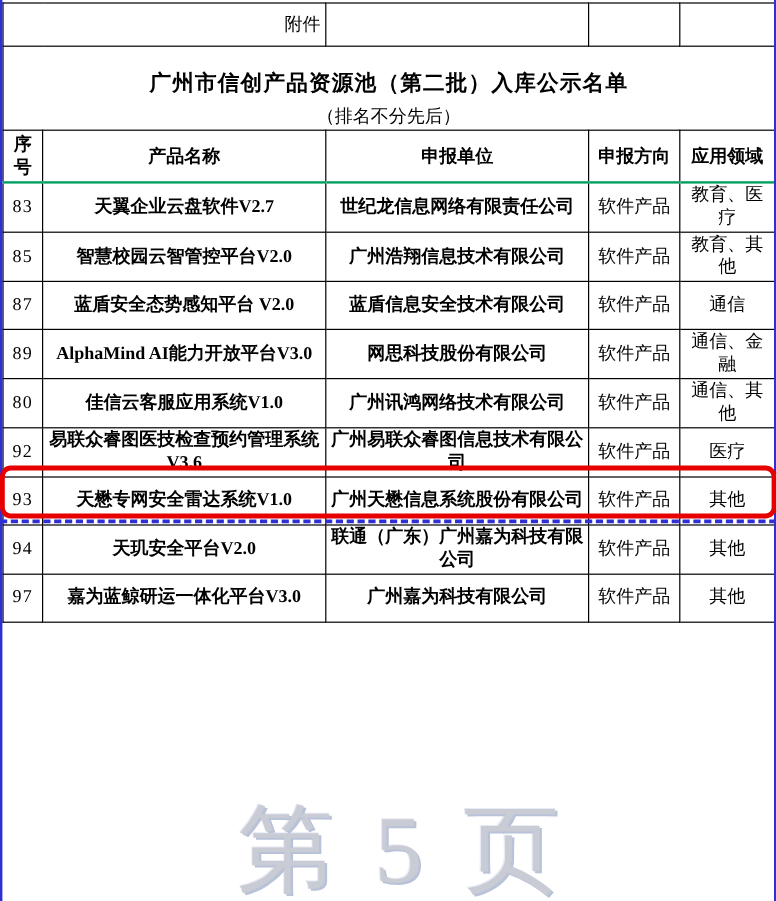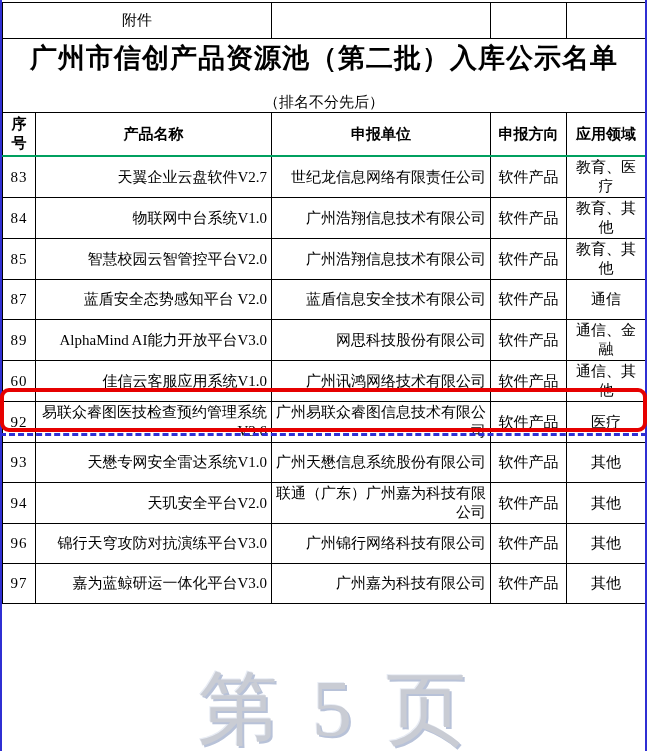--- a/index.html
+++ b/index.html
@@ -18,32 +18,32 @@
   }
   table.sheet{
     position:absolute;left:2px;top:2px;z-index:1;
     width:643px;border-collapse:collapse;table-layout:fixed;
     background:transparent;
   }
   table.sheet td,table.sheet th{
     border:1px solid #000;background:transparent;
     font-size:15px;padding:1px 4px;overflow:hidden;
   }
-  tr.attach-row td{height:33px;border-bottom:1px solid #000;font-size:15px;text-align:center;vertical-align:middle;margin-top:16px;}
+  tr.attach-row td{height:33px;border-bottom:1px solid #000;font-size:15px;text-align:right;vertical-align:middle;margin-top:16px;}
   tr.title-row td{height:69px;text-align:center;vertical-align:middle;padding:0;}
-  .doc-title{font-size:27px;font-weight:bold;letter-spacing:1px;line-height:30px;margin-top:4px;}
-  .doc-subtitle{font-size:15px;line-height:20px;margin-top:19px;}
+  .doc-title{font-size:18px;font-weight:bold;letter-spacing:1px;line-height:30px;margin-top:15px;}
+  .doc-subtitle{font-size:15px;line-height:20px;margin-top:4px;}
   tr.header-row th{
     height:40px;font-size:15px;font-weight:bold;text-align:center;vertical-align:middle;
     border-bottom:2px solid #00a05f;
   }
   tbody.rows tr{height:40px;}
   tbody.rows td{vertical-align:middle;line-height:19px;word-break:break-all;}
   td.c-no{text-align:center;font-size:14px;letter-spacing:1px;}
-  td.c-product,td.c-company{text-align:right;padding-left:5px;}
+  td.c-product,td.c-company{text-align:center;padding-left:5px;font-weight:bold;}
   td.c-direction,td.c-field{text-align:center;}
   
   .page-edge{position:absolute;top:0;width:2px;height:751px;z-index:2;background:#2f2fd3;}
   .page-edge.left{left:0;}
   .page-edge.right{left:645px;}
   
   .page-break-dashed{
     position:absolute;left:0;top:433px;width:647px;height:0;z-index:2;
     border-top:3px dashed #2f2fd3;
   }
@@ -90,27 +90,20 @@
   </tbody>
   <tbody class="rows" id="rows-body">
       <tr>
         <td class="c-no">83</td>
         <td class="c-product">天翼企业云盘软件V2.7</td>
         <td class="c-company">世纪龙信息网络有限责任公司</td>
         <td class="c-direction">软件产品</td>
         <td class="c-field">教育、医疗</td>
       </tr>
       <tr>
-        <td class="c-no">84</td>
-        <td class="c-product">物联网中台系统V1.0</td>
-        <td class="c-company">广州浩翔信息技术有限公司</td>
-        <td class="c-direction">软件产品</td>
-        <td class="c-field">教育、其他</td>
-      </tr>
-      <tr>
         <td class="c-no">85</td>
         <td class="c-product">智慧校园云智管控平台V2.0</td>
         <td class="c-company">广州浩翔信息技术有限公司</td>
         <td class="c-direction">软件产品</td>
         <td class="c-field">教育、其他</td>
       </tr>
       <tr>
         <td class="c-no">87</td>
         <td class="c-product">蓝盾安全态势感知平台 V2.0</td>
         <td class="c-company">蓝盾信息安全技术有限公司</td>
@@ -118,21 +111,21 @@
         <td class="c-field">通信</td>
       </tr>
       <tr>
         <td class="c-no">89</td>
         <td class="c-product">AlphaMind AI能力开放平台V3.0</td>
         <td class="c-company">网思科技股份有限公司</td>
         <td class="c-direction">软件产品</td>
         <td class="c-field">通信、金融</td>
       </tr>
       <tr>
-        <td class="c-no">60</td>
+        <td class="c-no">80</td>
         <td class="c-product">佳信云客服应用系统V1.0</td>
         <td class="c-company">广州讯鸿网络技术有限公司</td>
         <td class="c-direction">软件产品</td>
         <td class="c-field">通信、其他</td>
       </tr>
       <tr>
         <td class="c-no">92</td>
         <td class="c-product">易联众睿图医技检查预约管理系统V3.6</td>
         <td class="c-company">广州易联众睿图信息技术有限公司</td>
         <td class="c-direction">软件产品</td>
@@ -146,27 +139,20 @@
         <td class="c-field">其他</td>
       </tr>
       <tr>
         <td class="c-no">94</td>
         <td class="c-product">天玑安全平台V2.0</td>
         <td class="c-company">联通（广东）广州嘉为科技有限公司</td>
         <td class="c-direction">软件产品</td>
         <td class="c-field">其他</td>
       </tr>
       <tr>
-        <td class="c-no">96</td>
-        <td class="c-product">锦行天穹攻防对抗演练平台V3.0</td>
-        <td class="c-company">广州锦行网络科技有限公司</td>
-        <td class="c-direction">软件产品</td>
-        <td class="c-field">其他</td>
-      </tr>
-      <tr>
         <td class="c-no">97</td>
         <td class="c-product">嘉为蓝鲸研运一体化平台V3.0</td>
         <td class="c-company">广州嘉为科技有限公司</td>
         <td class="c-direction">软件产品</td>
         <td class="c-field">其他</td>
       </tr>
     </tbody>
 </table>
 
 <div class="page-edge left" style="background: rgb(47, 47, 211);"></div>

